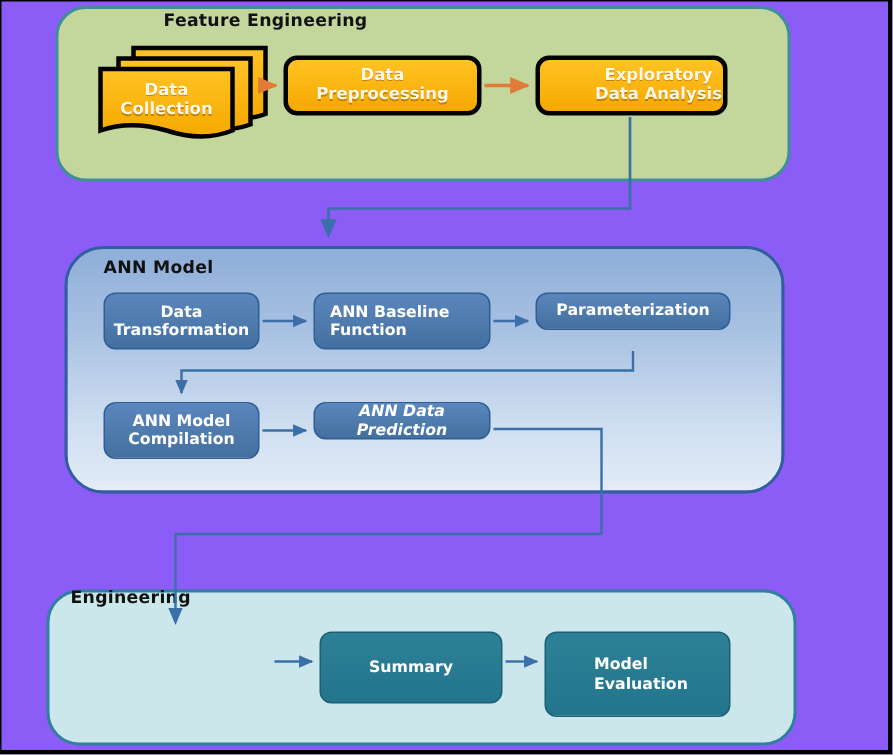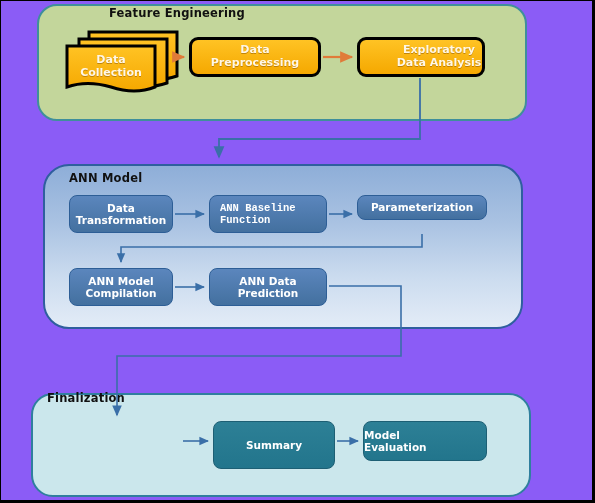--- a/index.html
+++ b/index.html
@@ -137,48 +137,48 @@
   </div>
 
   <div class="section" id="sec-ann"></div>
   <div class="section-title" id="title-ann" style="left:68px; top:170px;">ANN Model</div>
 
   <div class="node node-blue" style="left:68px; top:194px; width:104px; height:38px;">
     <span>Data
 Transformation</span>
   </div>
 
-  <div class="node node-blue" style="left:208px; top:194px; width:118px; height:38px; justify-content:flex-start; padding-left:10px; text-align:left;font-family:Liberation Mono, monospace;">
+  <div class="node node-blue" style="left:208px; top:194px; width:118px; height:38px; justify-content:flex-start; padding-left:10px; text-align:left;">
     <span>ANN Baseline
 Function</span>
   </div>
 
   <div class="node node-blue" style="left:356px; top:194px; width:130px; height:25px;">
     <span>Parameterization</span>
   </div>
 
   <div class="node node-blue" style="left:68px; top:267px; width:104px; height:38px;">
     <span>ANN Model
 Compilation</span>
   </div>
 
-  <div class="node node-blue" style="left:208px; top:267px; width:118px; height:38px;">
+  <div class="node node-blue" style="left:208px; top:267px; width:118px; height:25px;font-style:italic;">
     <span>ANN Data
 Prediction</span>
   </div>
 
   <div class="section" id="sec-final"></div>
-  <div class="section-title" id="title-final" style="left:46px; top:390px;">Finalization</div>
+  <div class="section-title" id="title-final" style="left:46px; top:390px;">Engineering</div>
 
 
   <div class="node node-teal" style="left:212px; top:420px; width:122px; height:48px;">
     <span>Summary</span>
   </div>
 
-  <div class="node node-teal" style="left:362px; top:420px; width:124px; height:40px; justify-content:flex-start; padding-left:0; text-align:left;">
+  <div class="node node-teal" style="left:362px; top:420px; width:124px; height:57px; justify-content:flex-start; padding-left:32px; text-align:left;">
     <span>Model
 Evaluation</span>
   </div>
 
   <svg id="wires" viewBox="0 0 595 503">
     <defs>
       <marker id="ar-orange" markerWidth="7" markerHeight="7" refX="5.4" refY="3" orient="auto">
         <path d="M0,0.4 L6,3 L0,5.6 z" fill="#e07b39"></path>
       </marker>
       <marker id="ar-blue" markerWidth="7" markerHeight="7" refX="5.4" refY="3" orient="auto">

